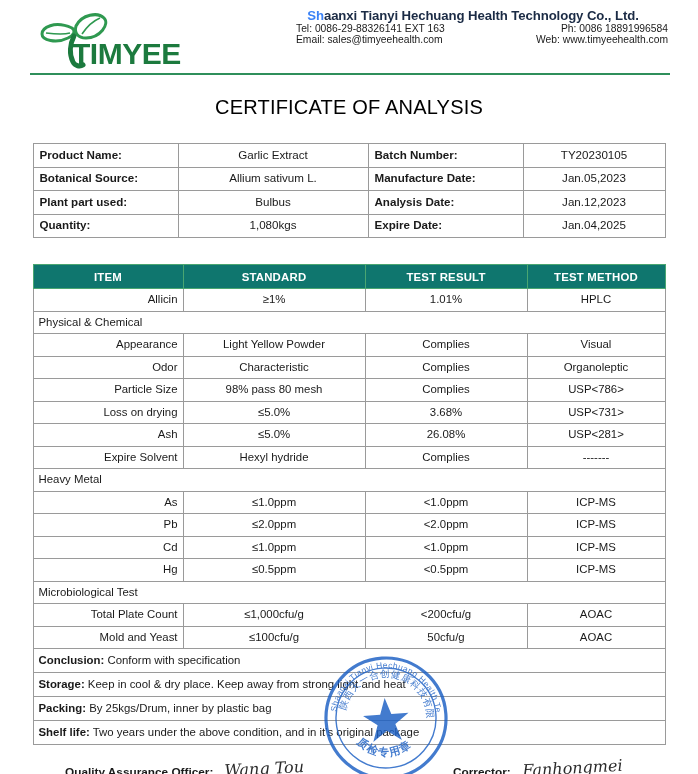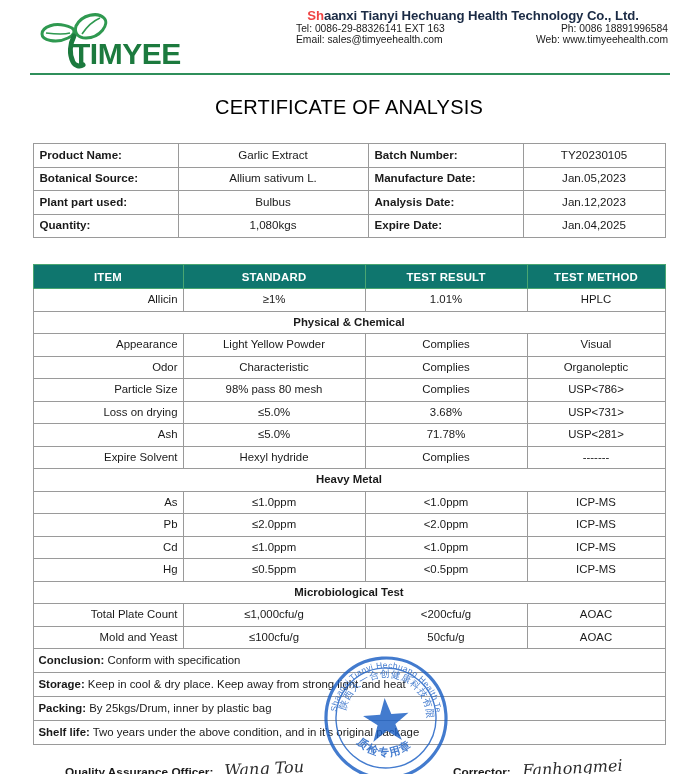--- a/index.html
+++ b/index.html
@@ -38,21 +38,21 @@
     width: 410px;
     text-align: center;
   }
   .company-name {
     font-size: 13.2px;
     font-weight: bold;
     letter-spacing: -0.1px;
     color: #1b2b45;
     white-space: nowrap;
   }
-  .company-name .accent { color: #ef4444; }
+  .company-name .accent { color: #3b82f6; }
   .contact-row {
     display: flex;
     justify-content: space-between;
     font-size: 10.3px;
     color: #1a1a1a;
     padding: 0 6px;
   }
   .contact-row .c-left { text-align: left; flex: 0 0 auto; padding-left: 22px;}
   .contact-row .c-right { text-align: left; flex: 0 0 auto; padding-right: 4px;}
   .header-rule {
@@ -120,22 +120,22 @@
   .res-table td {
     border: 1px solid #9a9a9a;
     height: 21.5px;
     font-size: 11.4px;
     padding: 0 5px;
     line-height: 1.1;
   }
   .res-table td.item { text-align: right; }
   .res-table td.ctr { text-align: center; }
   .res-table tr.section td {
-    font-weight: bold;
-    text-align: center;
+    font-weight: normal;
+    text-align: left;
   }
   .res-table tr.note td {
     text-align: left;
     height: 23px;
   }
   .rc-item { width: 150px; }
   .rc-std { width: 182px; }
   .rc-res { width: 162px; }
   .rc-met { width: 138px; }
   .note-strong { font-weight: bold; }
@@ -300,21 +300,21 @@
       </tr>
       <tr>
         <td class="item">Loss on drying</td>
         <td class="ctr">≤5.0%</td>
         <td class="ctr">3.68%</td>
         <td class="ctr">USP&lt;731&gt;</td>
       </tr>
       <tr>
         <td class="item">Ash</td>
         <td class="ctr">≤5.0%</td>
-        <td class="ctr">71.78%</td>
+        <td class="ctr">26.08%</td>
         <td class="ctr">USP&lt;281&gt;</td>
       </tr>
       <tr>
         <td class="item">Expire Solvent</td>
         <td class="ctr">Hexyl hydride</td>
         <td class="ctr">Complies</td>
         <td class="ctr">-------</td>
       </tr>
       <tr class="section">
         <td colspan="4">Heavy Metal</td>

